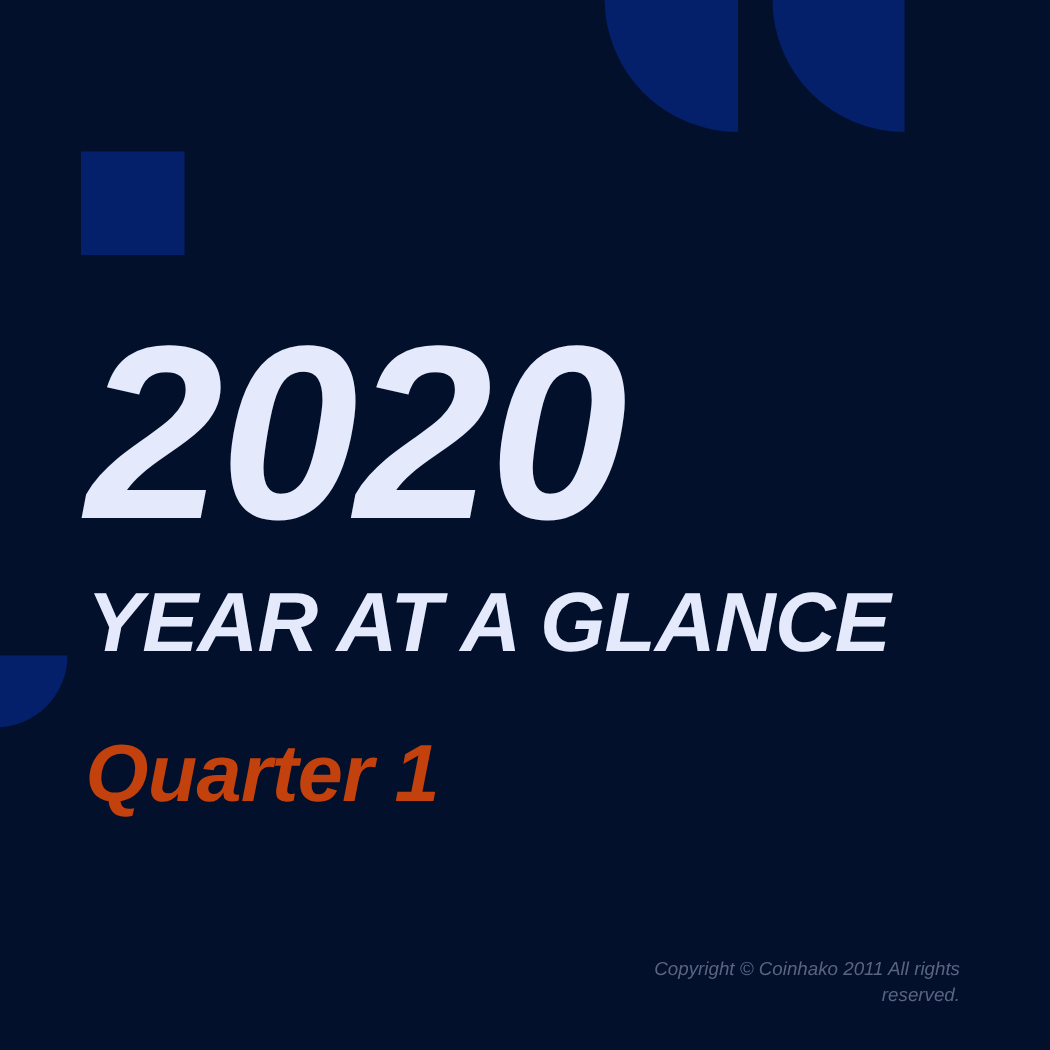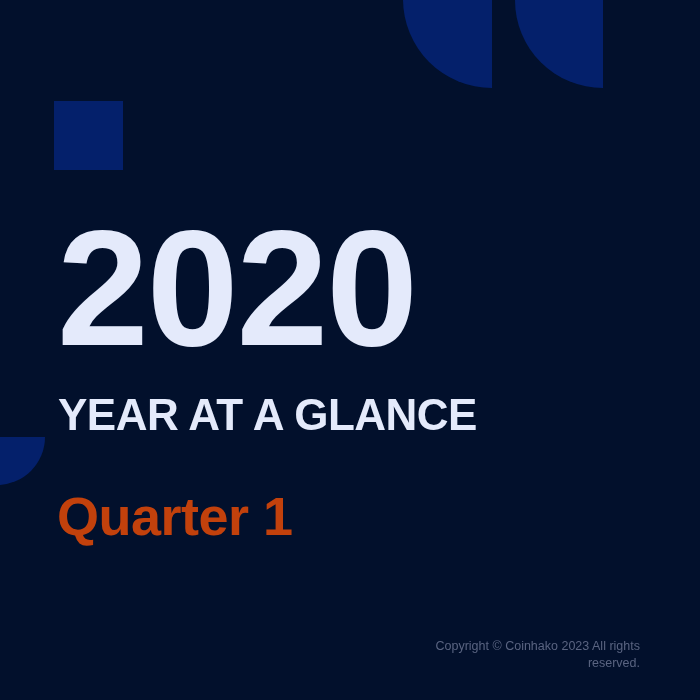--- a/index.html
+++ b/index.html
@@ -10,20 +10,21 @@
     background: #02102c;
     font-family: "Liberation Sans", sans-serif;
   }
 
   .slide {
     position: relative;
     width: 700px;
     height: 700px;
     background: #02102c;
     overflow: hidden;
+    font-style: italic;
   }
 
   
   .deco {
     position: absolute;
     background: #04206b;
   }
 
   
   .deco-qc-top-1 {
@@ -77,21 +78,21 @@
     font-weight: bold;
     letter-spacing: -2px;
     color: #e4eafb;
     white-space: nowrap;
   }
 
   .subtitle {
     position: absolute;
     left: 1px;
     top: 384px;
-    font-size: 44px;
+    font-size: 56px;
     line-height: 62px;
     font-weight: bold;
     letter-spacing: -0.5px;
     color: #e4eafb;
     white-space: nowrap;
   }
 
   .quarter {
     position: absolute;
     left: 0px;
@@ -126,17 +127,17 @@
   <div class="deco deco-square"></div>
   <div class="deco deco-qc-left"></div>
 
   <div class="content">
     <div class="year">2020</div>
     <div class="subtitle">YEAR AT A GLANCE</div>
     <div class="quarter">Quarter 1</div>
   </div>
 
   <div class="footer">
-    <span>Copyright © Coinhako 2023 All</span>
+    <span>Copyright © Coinhako 2011 All</span>
     <span>rights reserved.</span>
   </div>
 
 </div>
 
 </body></html>

